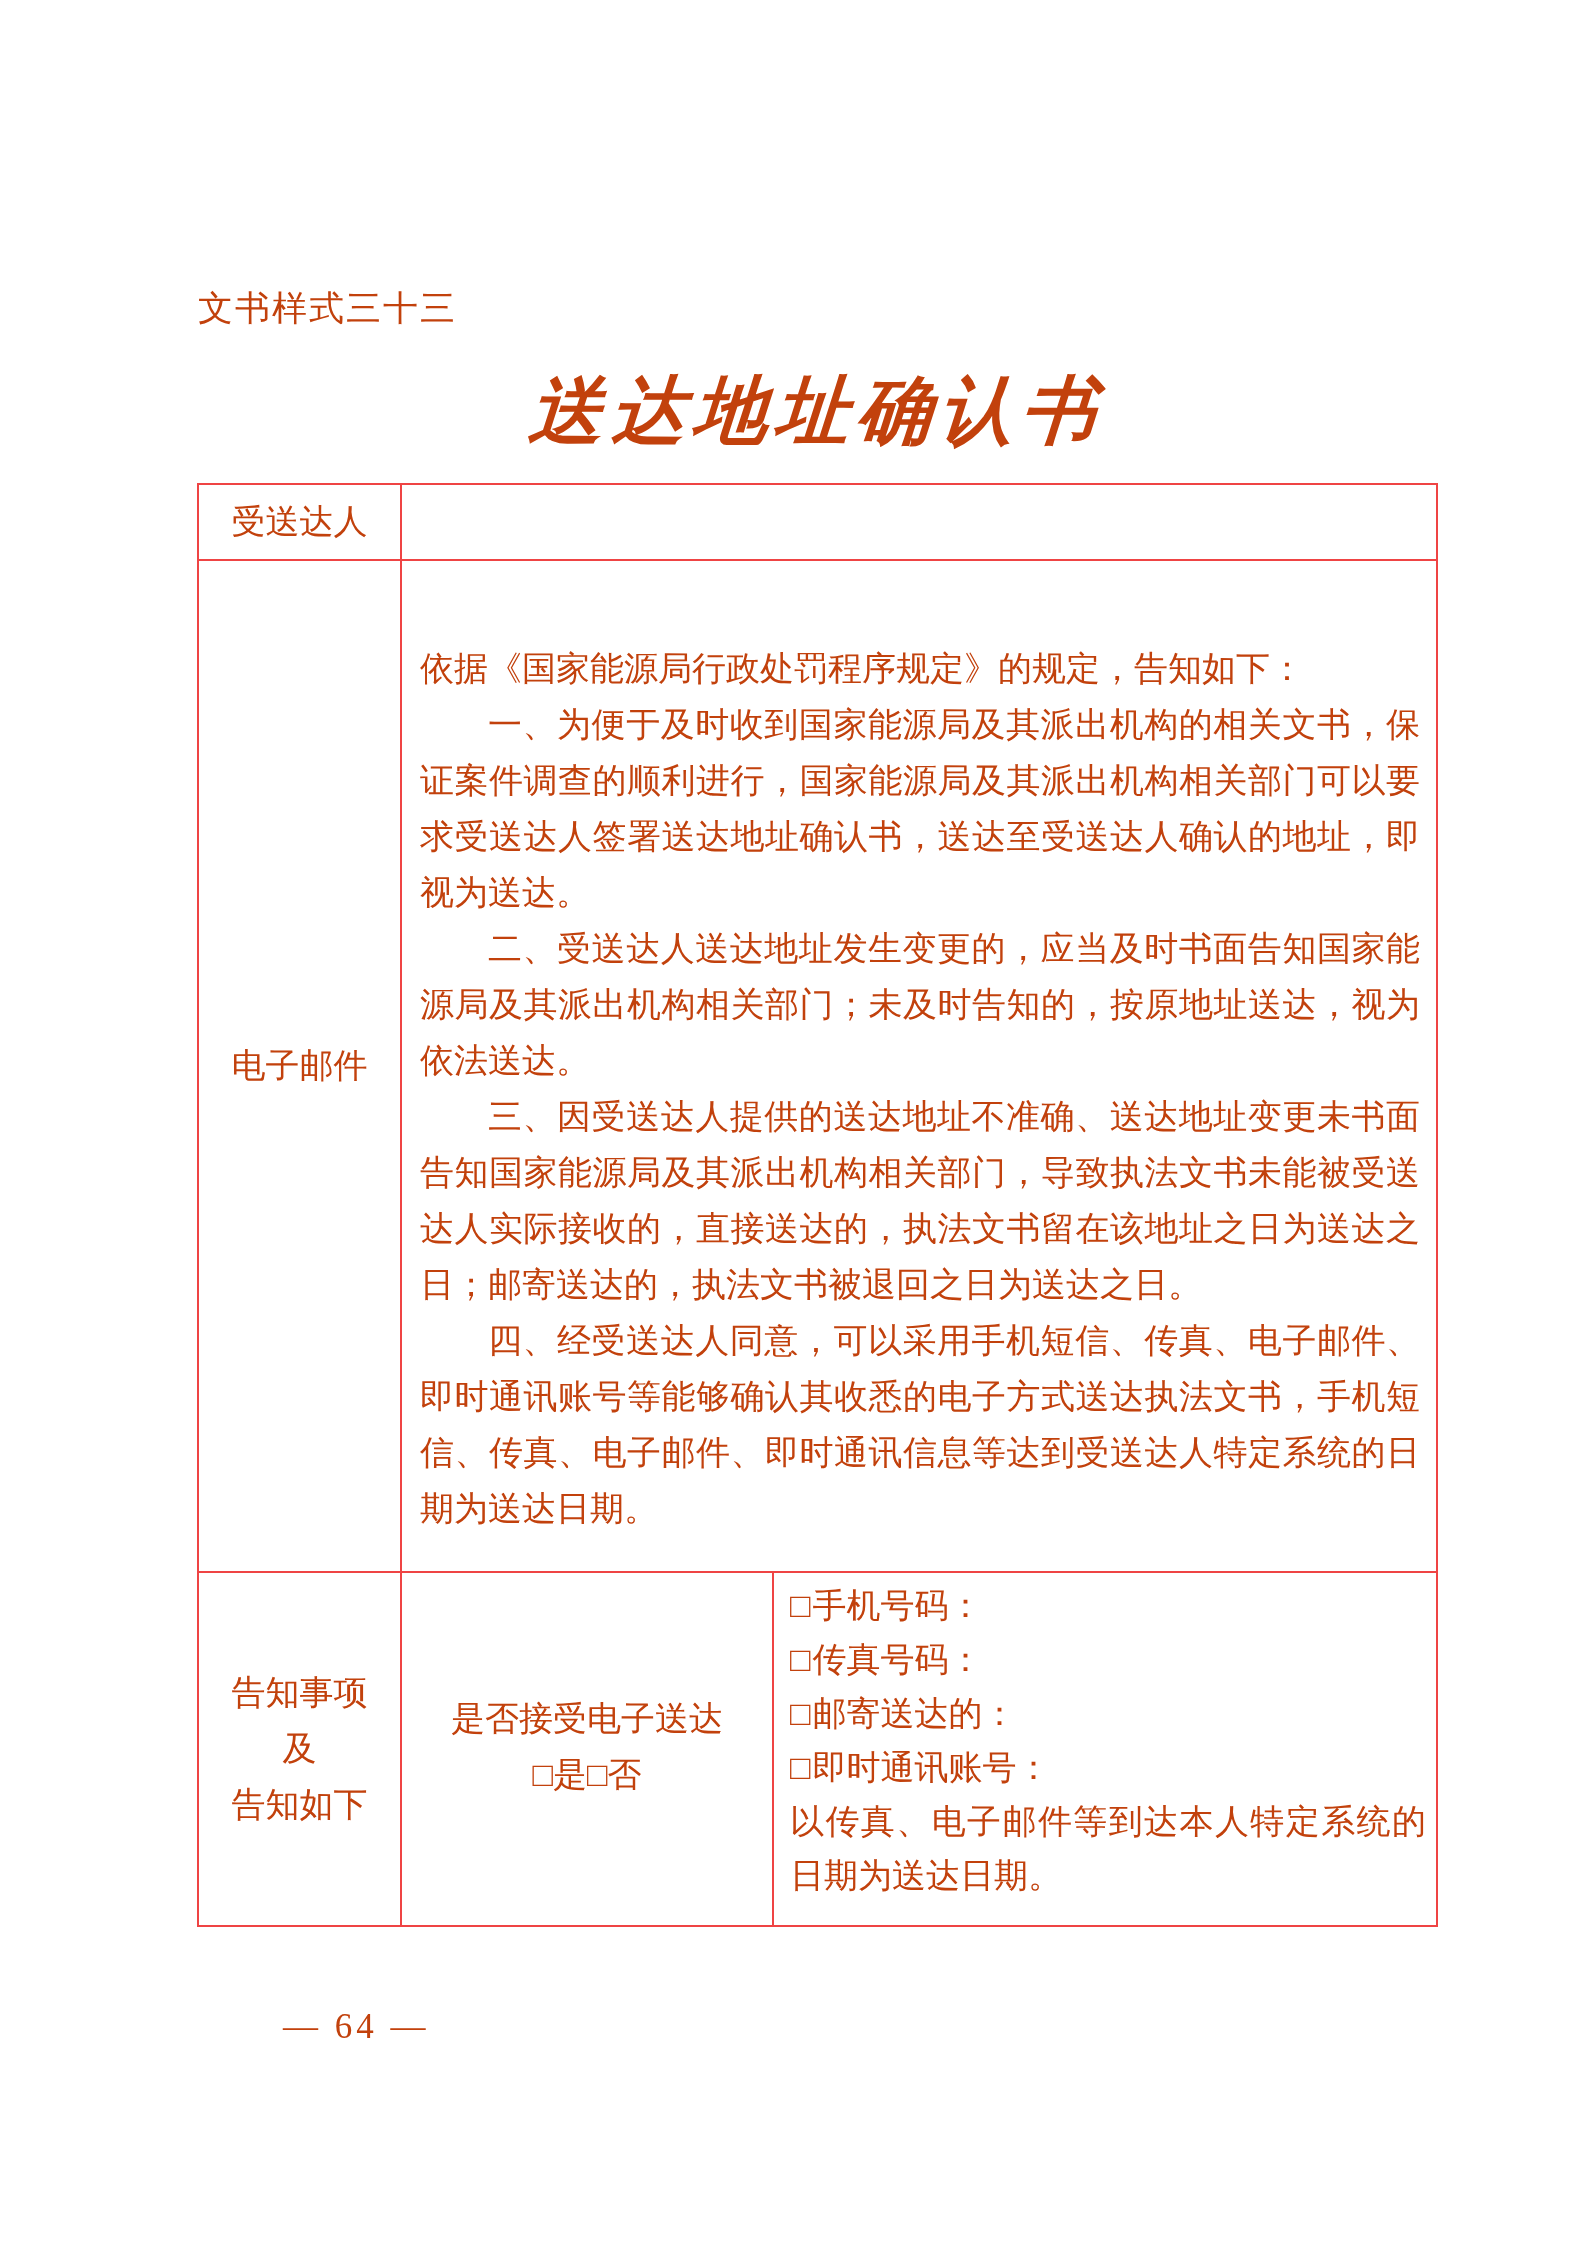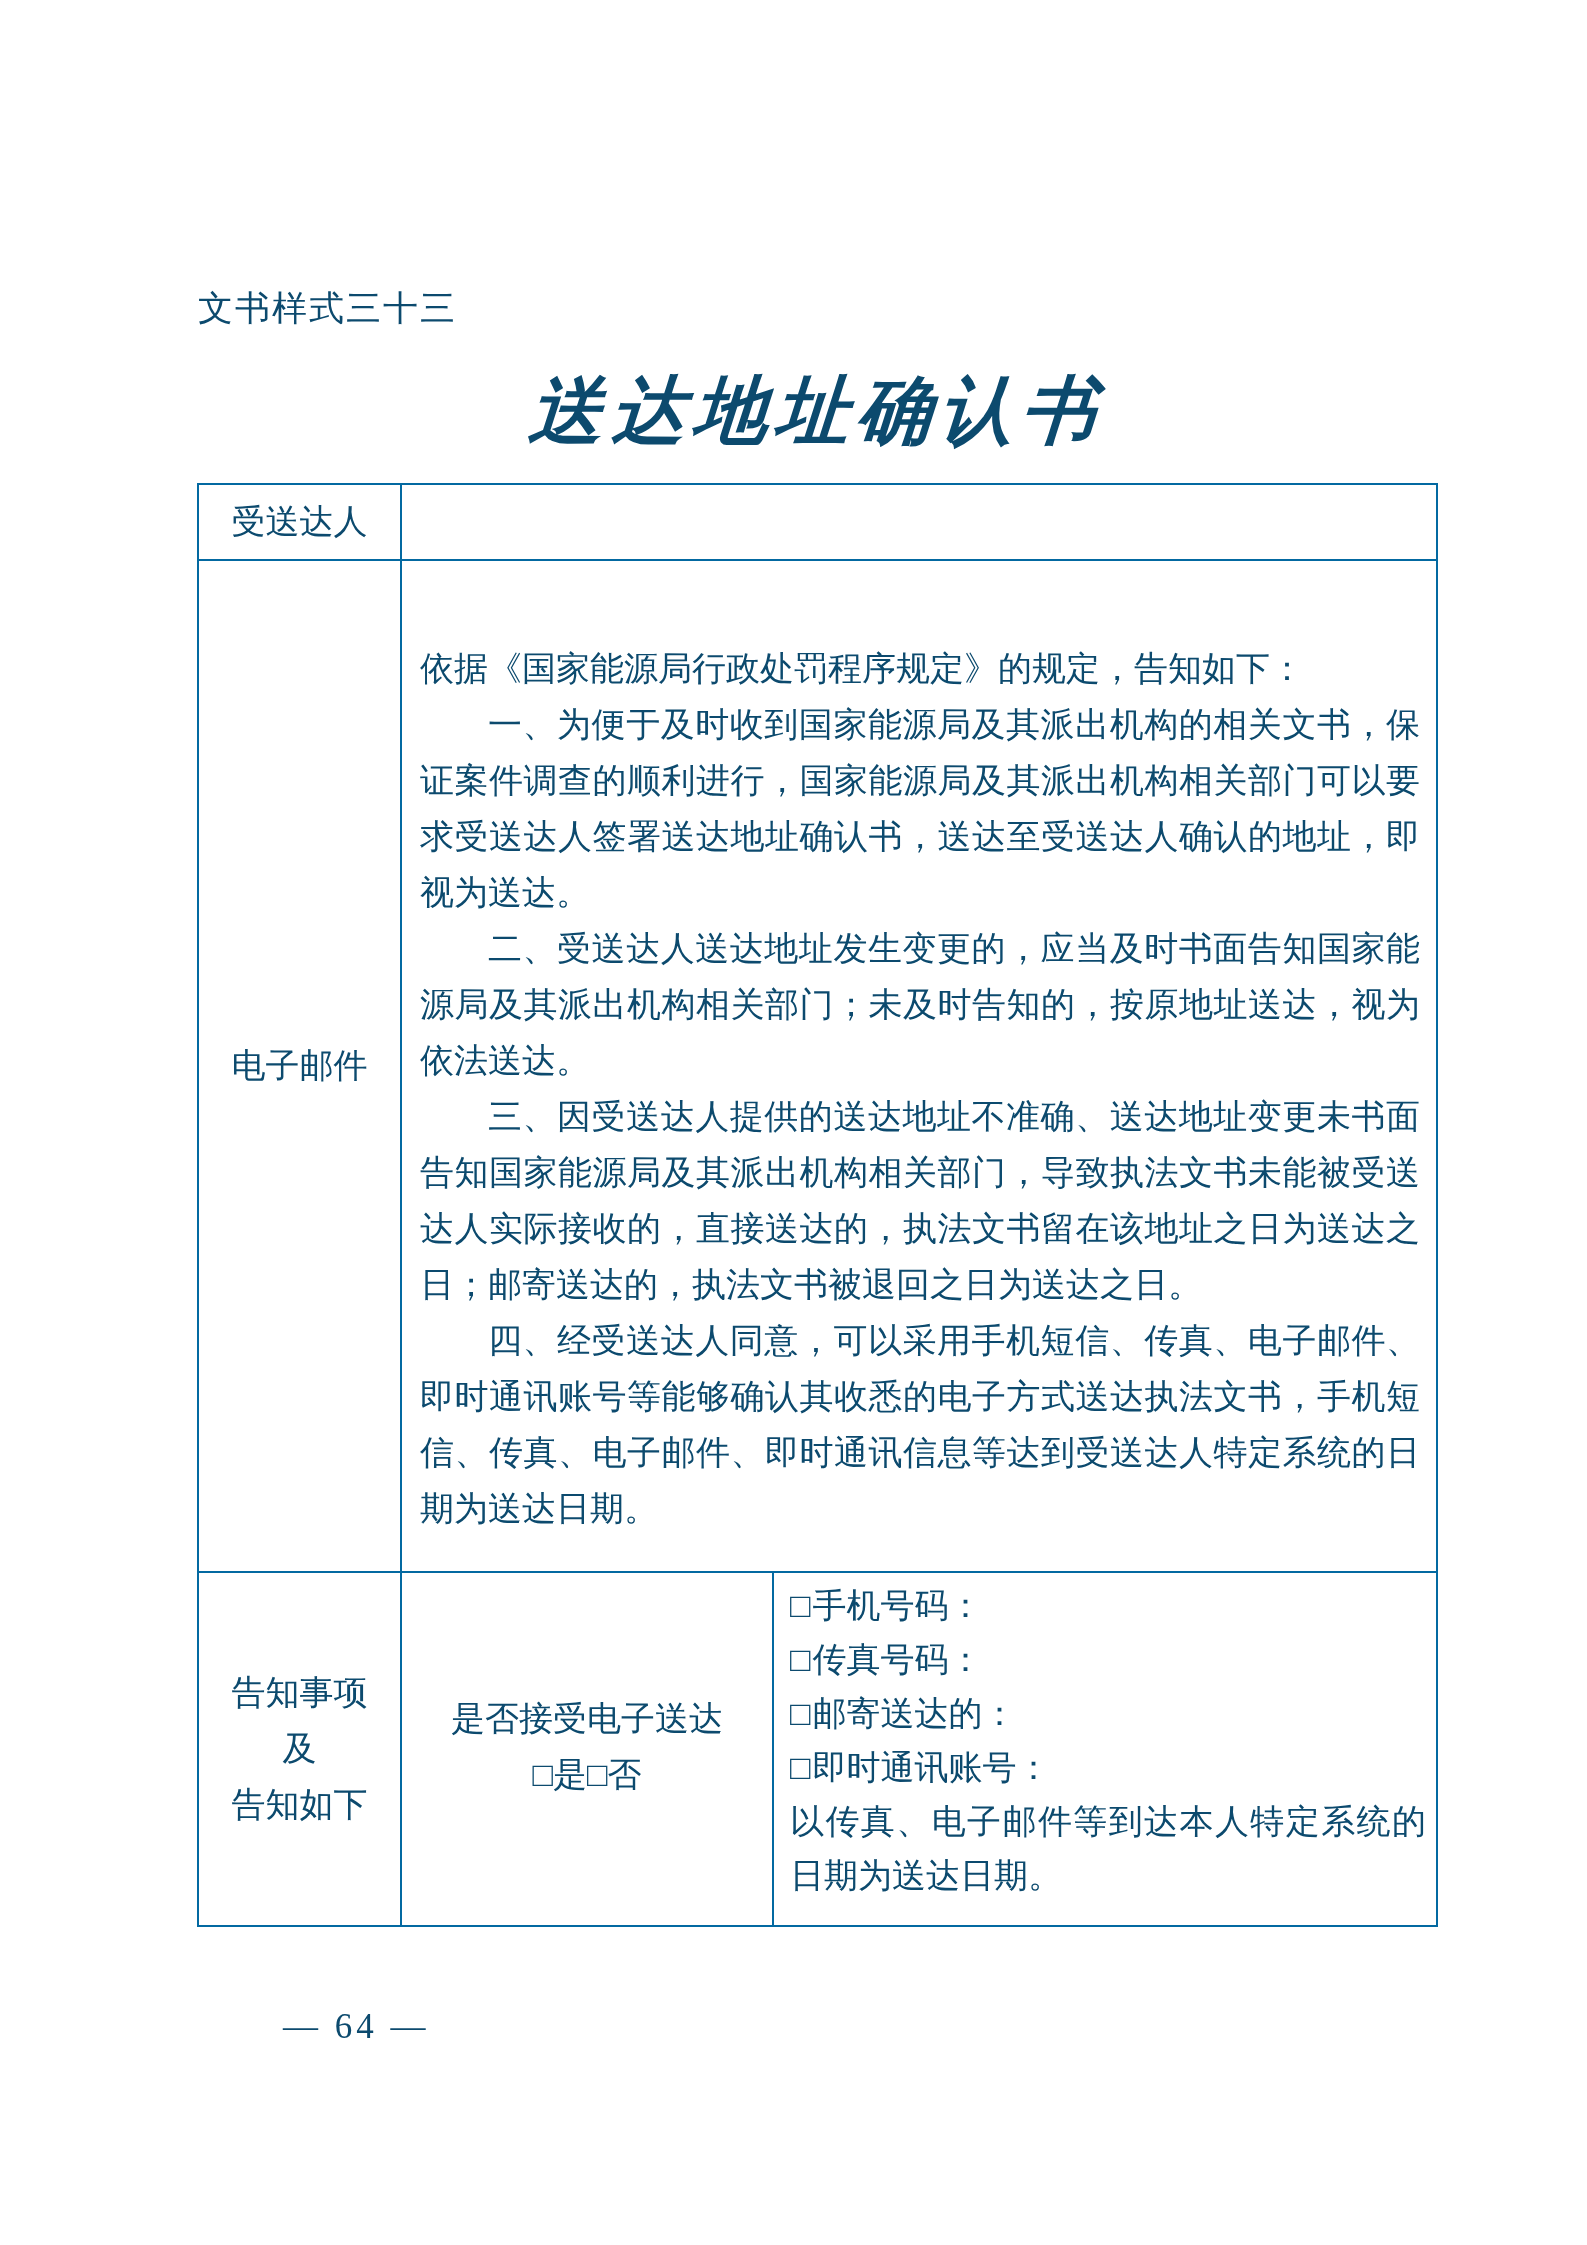--- a/index.html
+++ b/index.html
@@ -6,21 +6,21 @@
     margin: 0;
     padding: 0;
     background: #ffffff;
   }
   .page {
     position: relative;
     width: 1587px;
     height: 2245px;
     background: #ffffff;
     font-family: "Liberation Serif", "DejaVu Serif", serif;
-    color: #0c4a6e;
+    color: #c2410c;
     overflow: hidden;
   }
   .sample-label {
     position: absolute;
     left: 198px;
     top: 285px;
     font-size: 35px;
     letter-spacing: 2px;
     white-space: nowrap;
   }
@@ -39,21 +39,21 @@
   }
   table.form-table {
     position: absolute;
     left: 197px;
     top: 483px;
     width: 1239px;
     border-collapse: collapse;
     table-layout: fixed;
   }
   table.form-table td {
-    border: 2px solid #0369a1;
+    border: 2px solid #ef4444;
     vertical-align: middle;
     font-size: 34px;
     margin-top: 33px;
   }
   col.c1 { width: 203px; }
   col.c2 { width: 372px; }
   col.c3 { width: 664px; }
   tr.row-recipient { height: 76px; }
   tr.row-notice    { height: 1012px; }
   tr.row-address   { height: 322px; }

